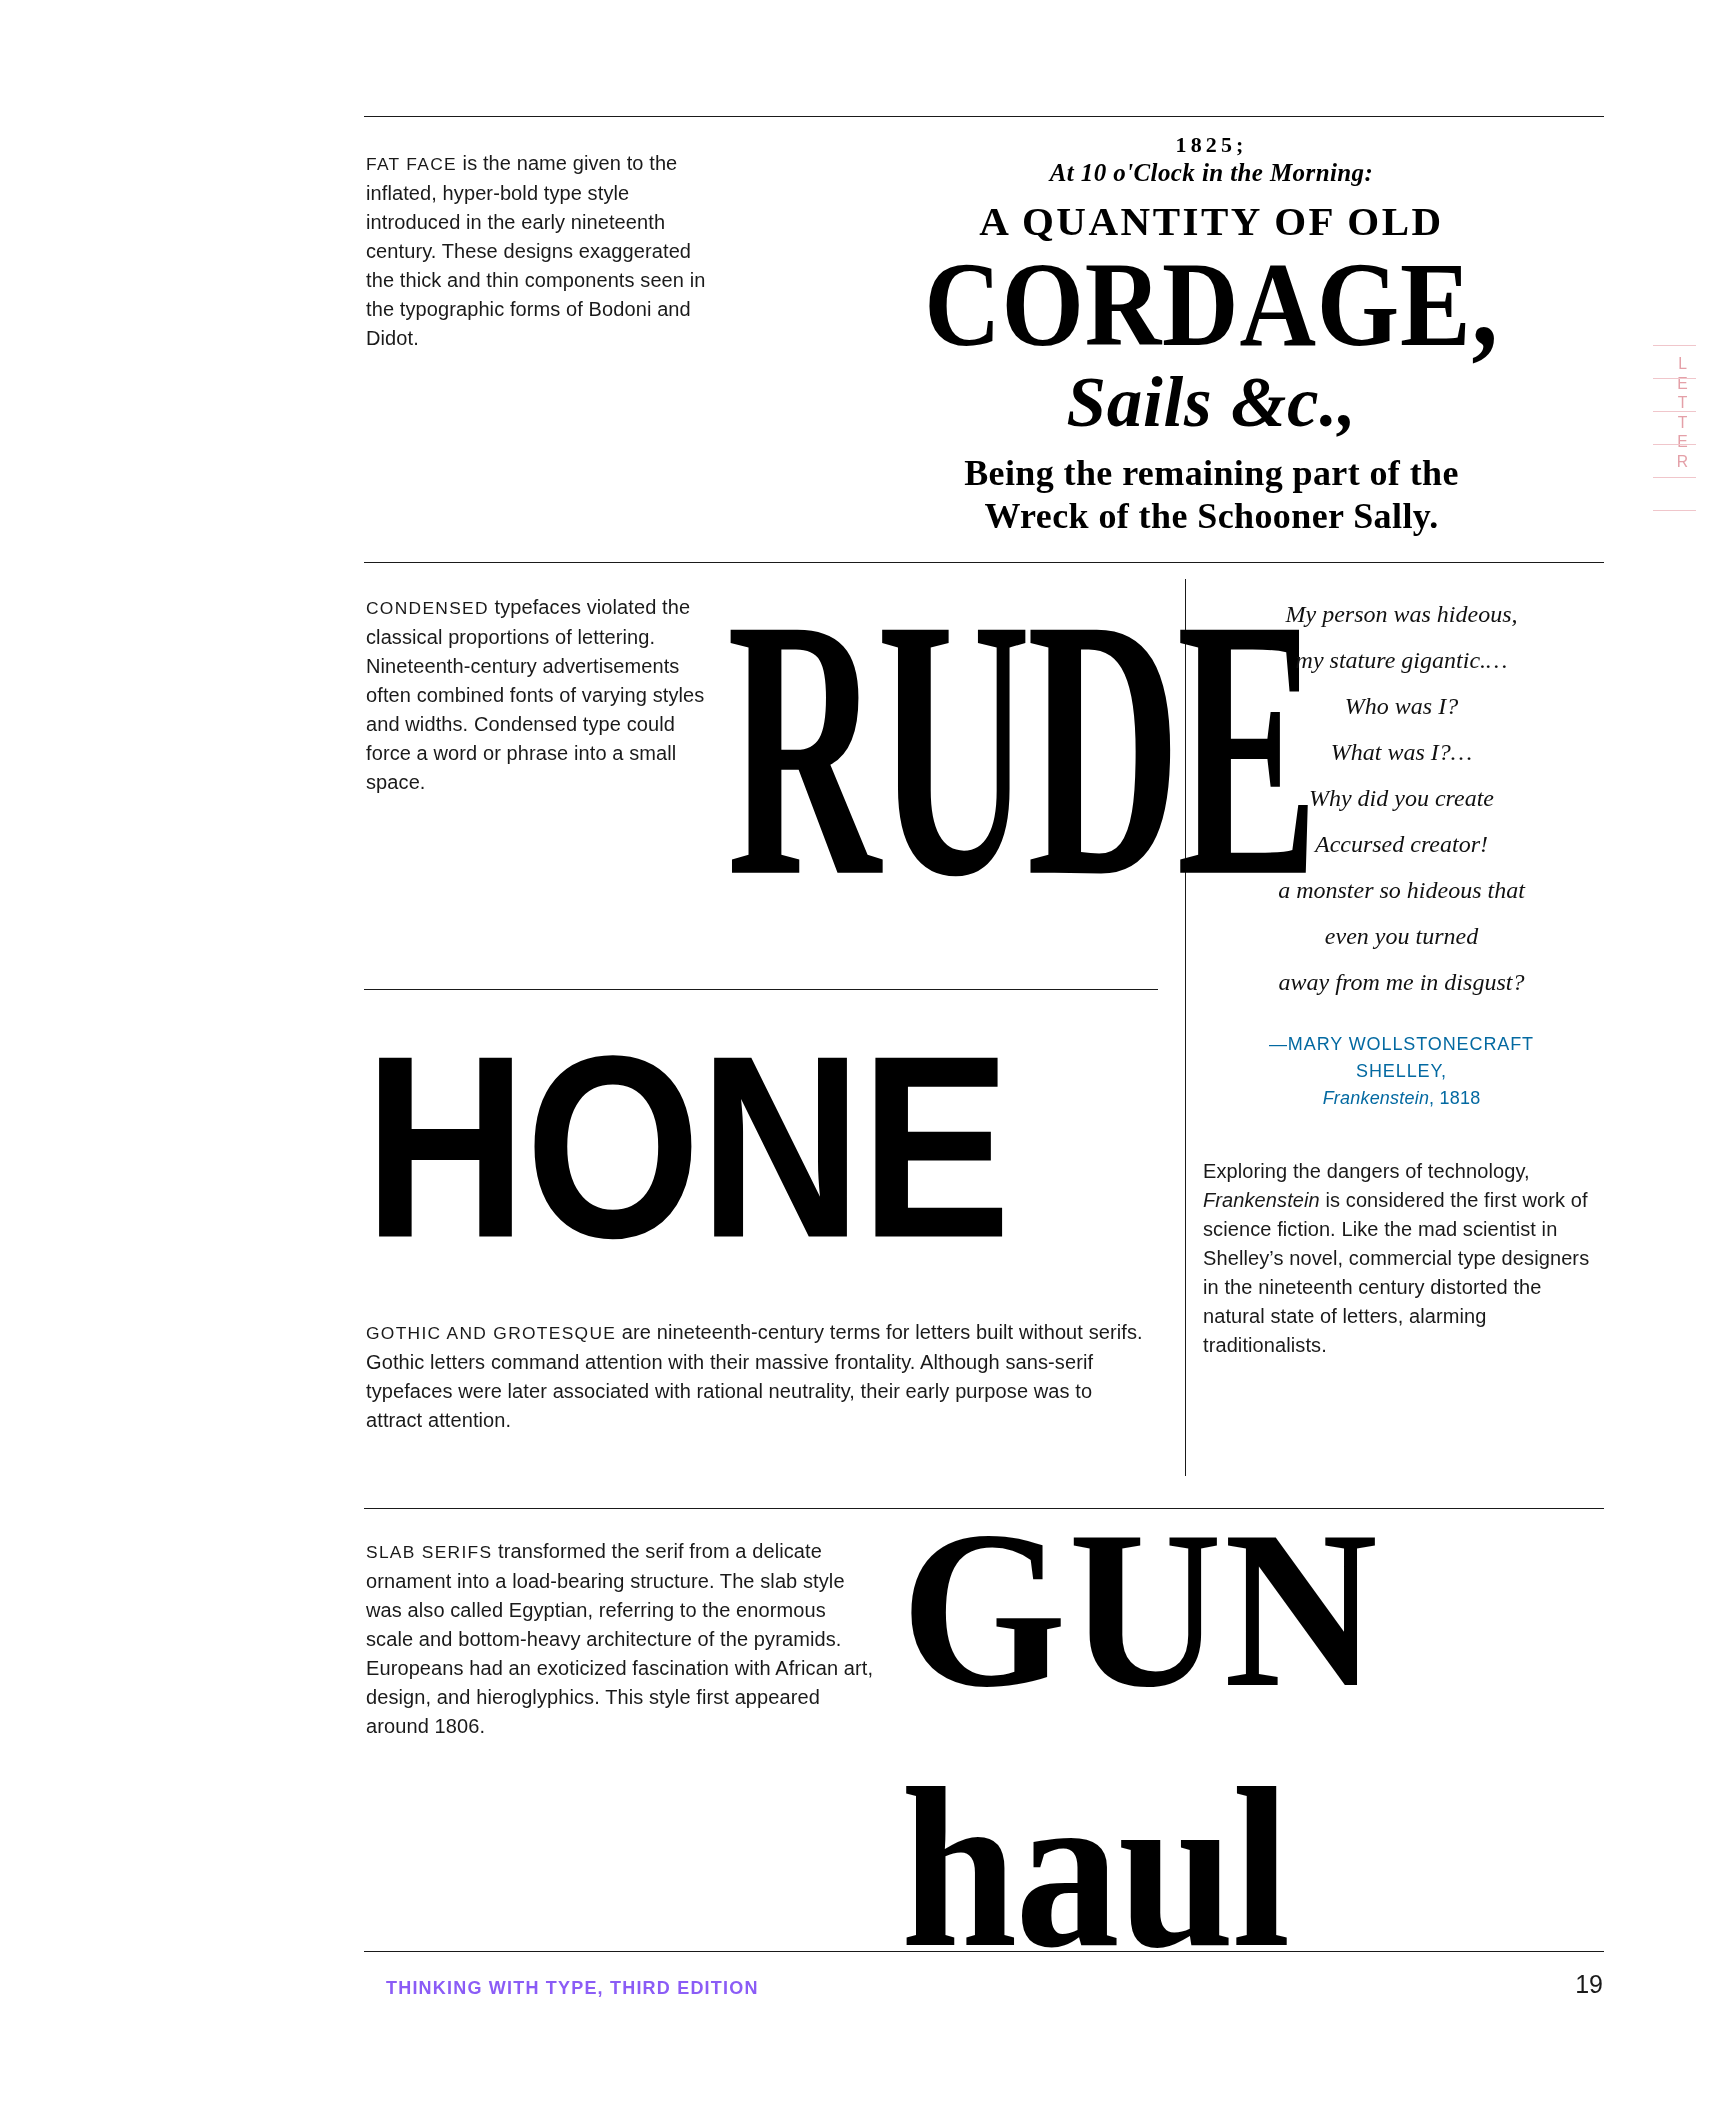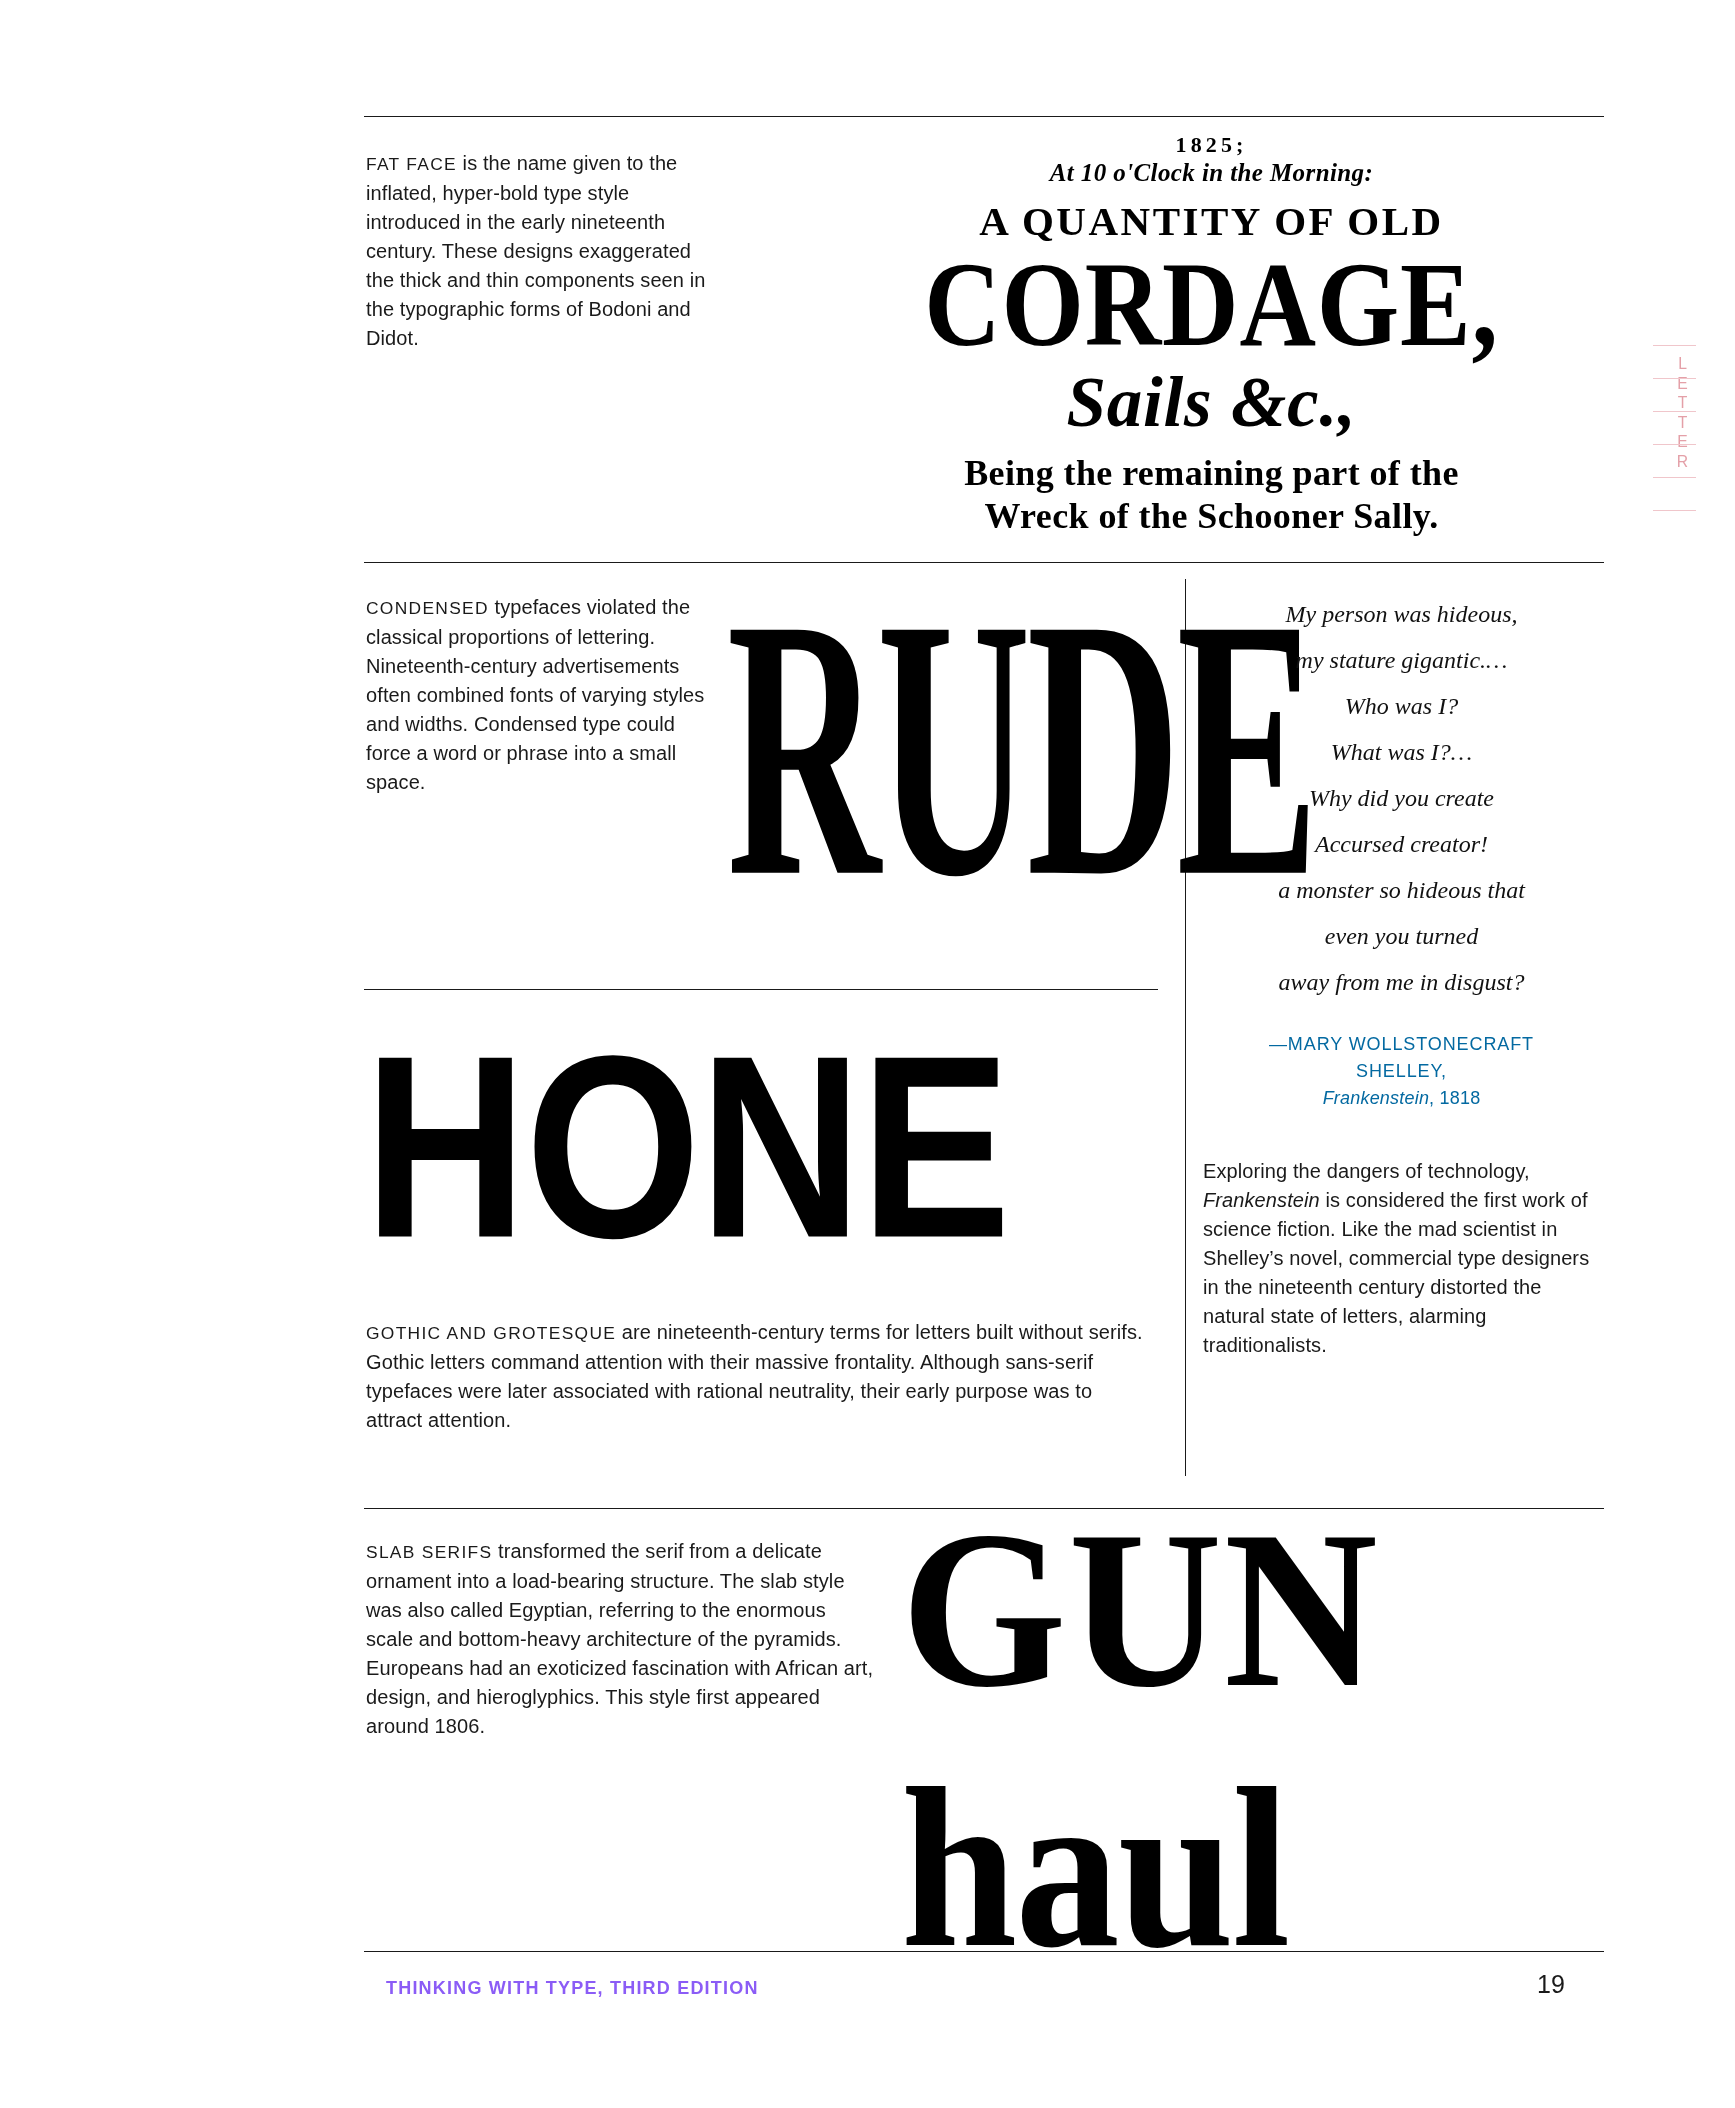--- a/index.html
+++ b/index.html
@@ -233,21 +233,21 @@
     font-size: 18px;
     letter-spacing: 1.2px;
     font-weight: 600;
     color: #8b5cf6;
     margin-left: 20px;
   }
   #footer-page {
     position: absolute;
     left: 1537px; top: 1970px;
     width: 66px;
-    text-align: left;
+    text-align: right;
     font-size: 25px;
     color: #1a1a1a;
   }
 
   
   #margin-tab {
     position: absolute;
     left: 1641px; top: 355px;
     width: 50px;
     text-align: center;

